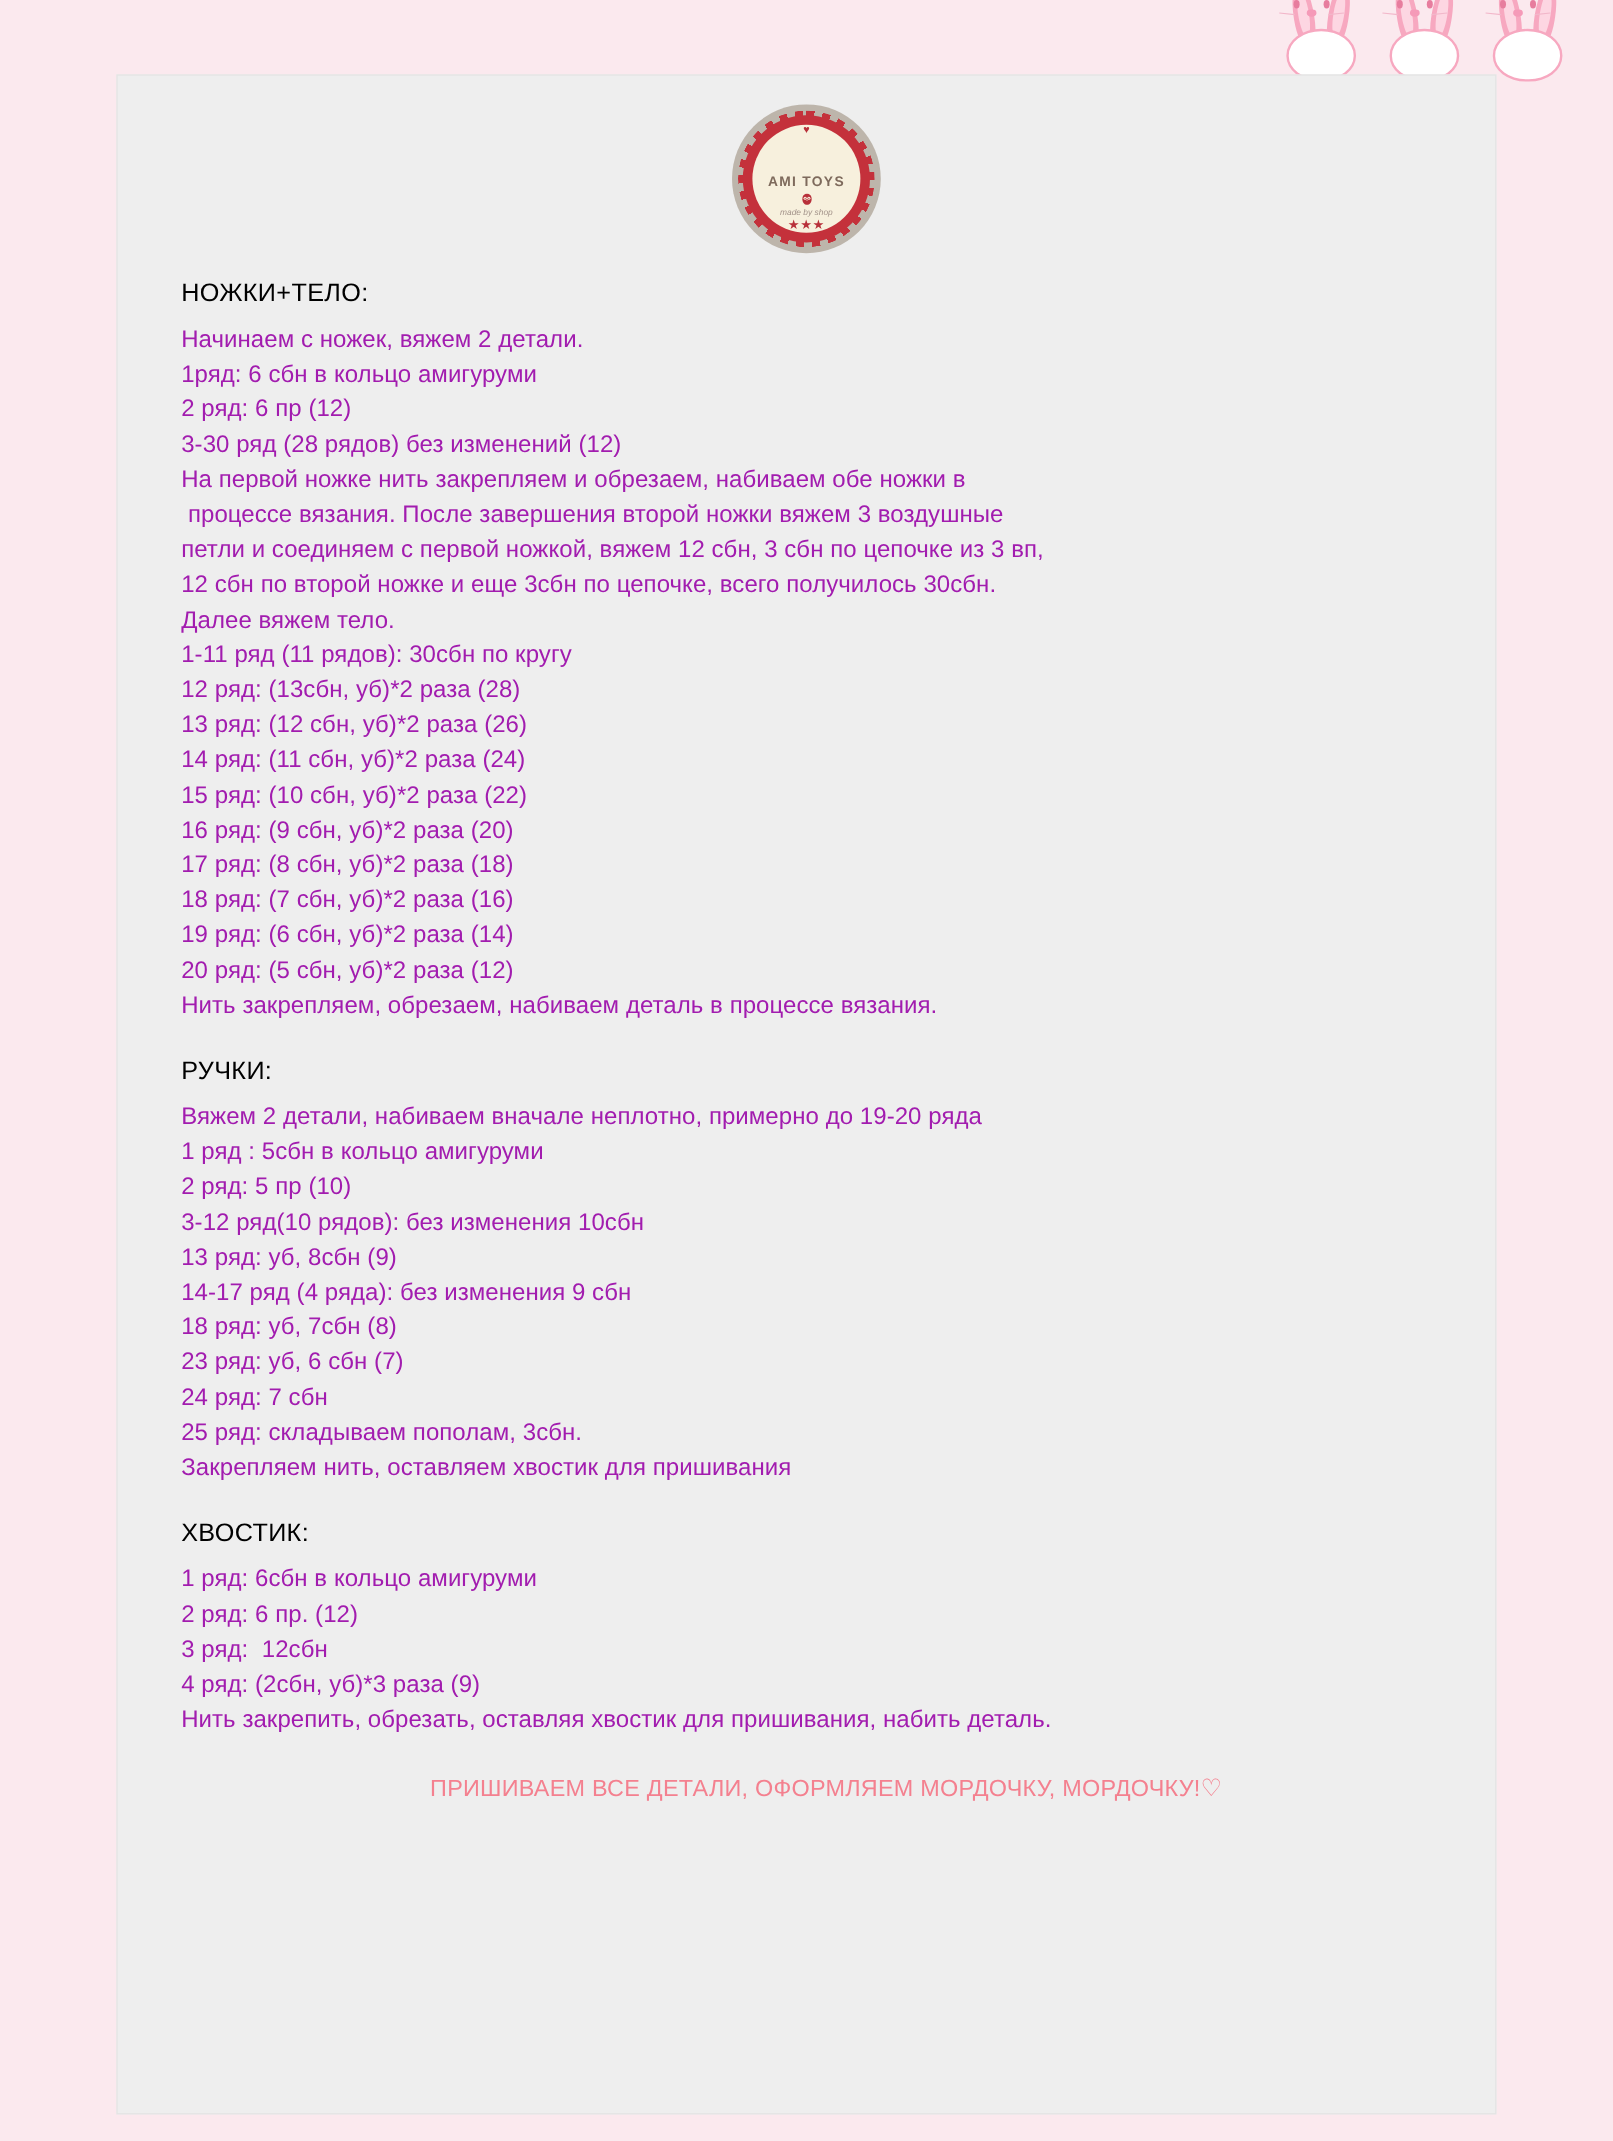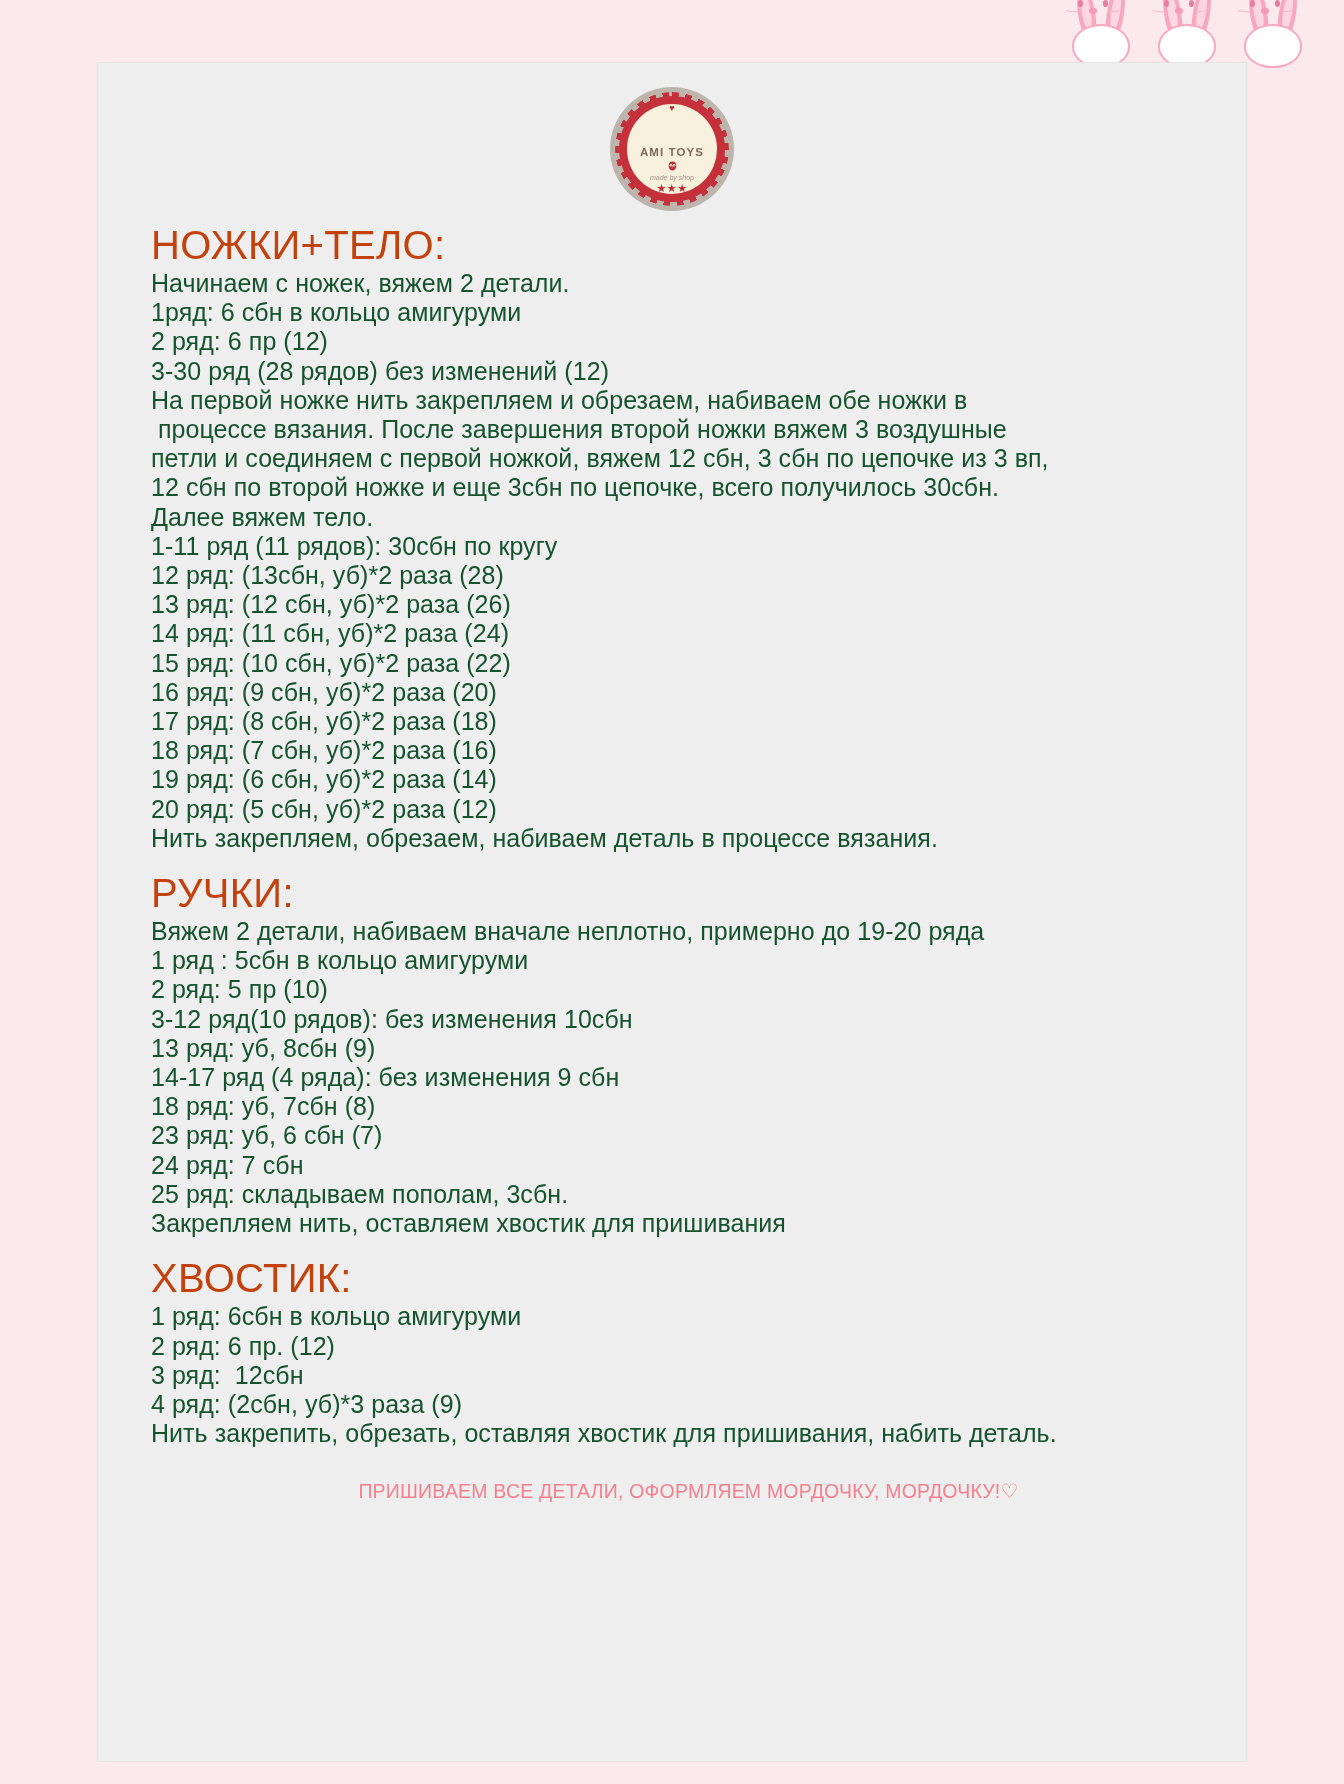--- a/index.html
+++ b/index.html
@@ -176,33 +176,33 @@
 
   
   .content {
     position: absolute;
     left: 53px;
     top: 160px;
     right: 20px;
   }
 
   h2.section-title {
-    color: #c2410c;
-    font-size: 40px;
+    color: #000000;
+    font-size: 21px;
     font-weight: normal;
     line-height: 44px;
     letter-spacing: 0.3px;
     margin-top: 18px;
     margin-bottom: 2px;
   }
   h2.section-title.first { margin-top: 0; }
 
   p.line {
-    color: #14532d;
-    font-size: 25px;
+    color: #a21caf;
+    font-size: 20px;
     line-height: 29.2px;
     white-space: pre-wrap;
     letter-spacing: 0.05px;
   }
 
   .footer-note {
     margin-top: 30px;
     text-align: center;
     color: #f4808f;
     font-size: 19.5px;

